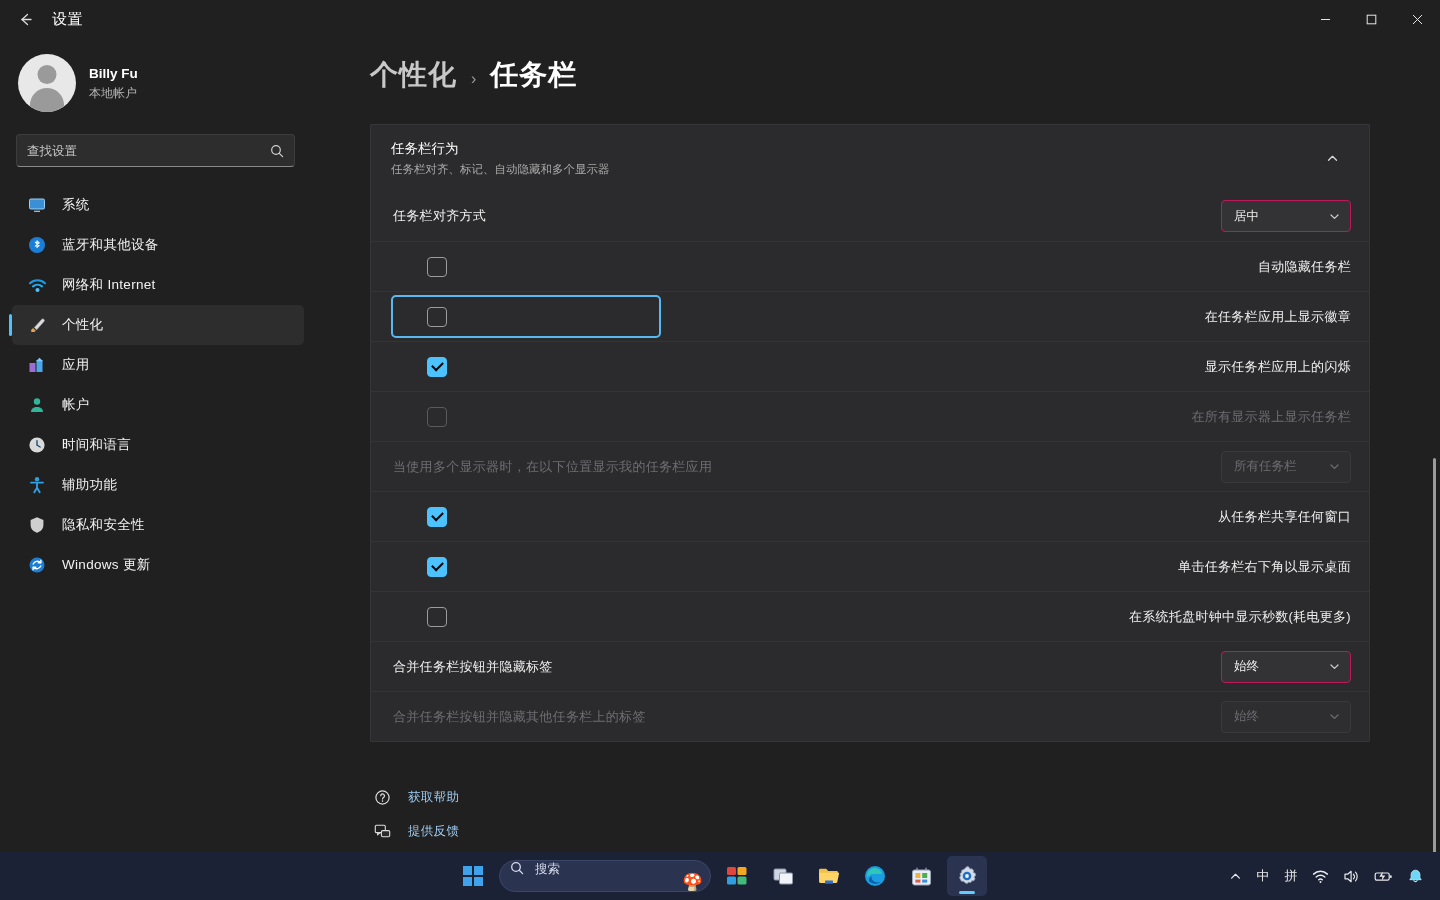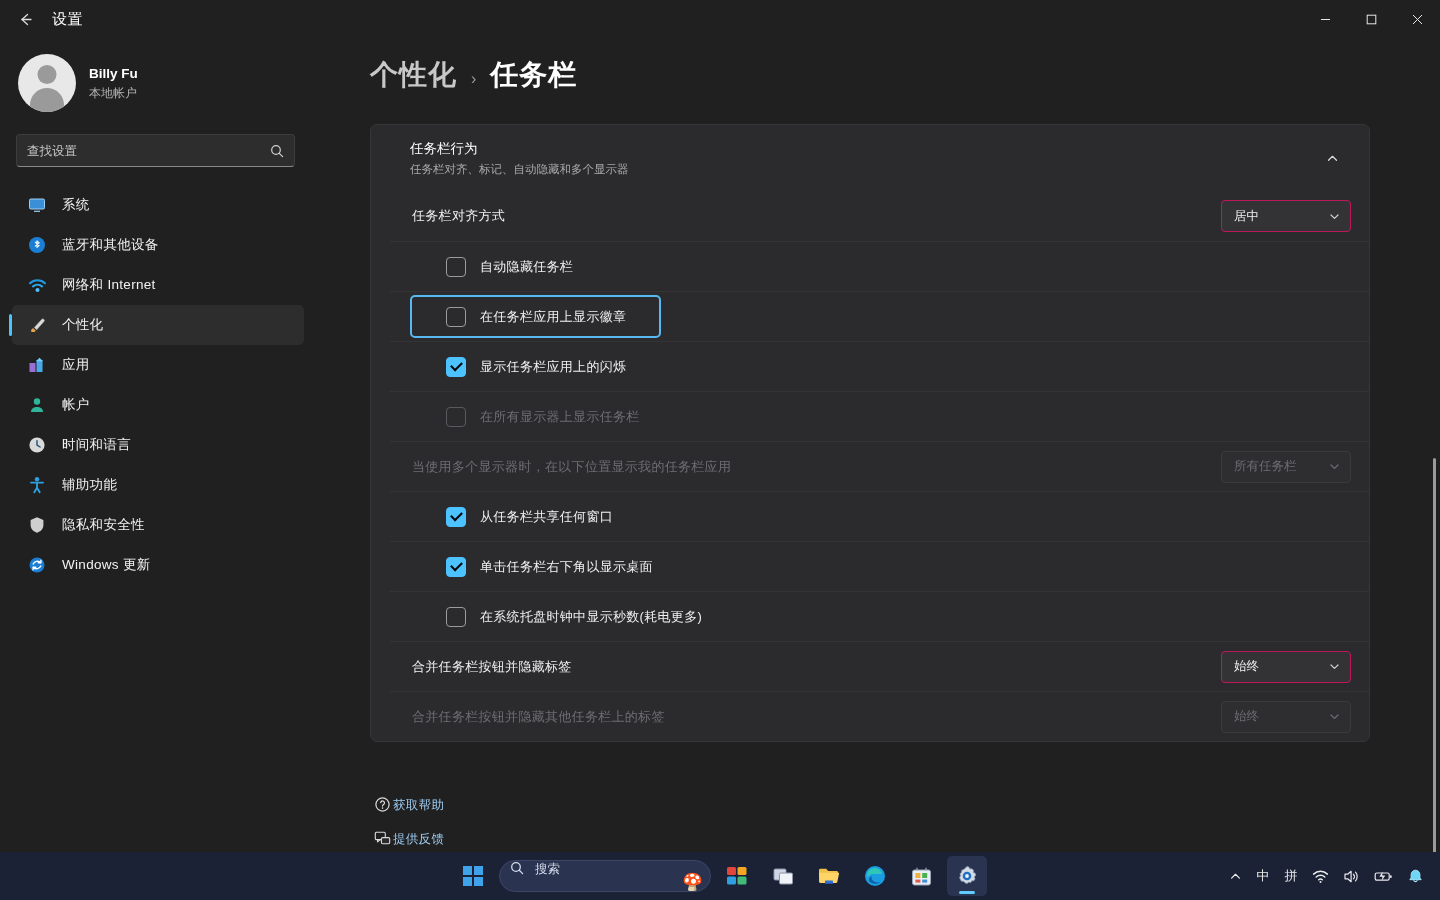--- a/index.html
+++ b/index.html
@@ -89,23 +89,22 @@
   }
   .breadcrumb {
     display: flex; align-items: baseline; margin: 18px 0 0 50px; gap: 14px;
   }
   .crumb-link { font-size: 28px; font-weight: bold; color: #c8c8c8; letter-spacing: 1px; }
   .crumb-sep { font-size: 16px; color: #9a9a9a; }
   .crumb-cur { font-size: 28px; font-weight: bold; color: #ffffff; letter-spacing: 1px; text-align: right; }
 
   .card {
     margin: 30px 0 0 50px; width: 1000px;
-    background: #2b2b2e; border: 1px solid #363639; border-radius: 7px;
+    background: #2b2b2e; border: 1px solid #363639; border-radius: 1px;
     overflow: hidden;
-    padding-left: 19px;
   }
   .card-head {
     display: flex; align-items: center; height: 66px; padding: 0 22px 0 20px;
   }
   .card-head-text { flex: 1; }
   .card-title { font-size: 13.5px; color: #ffffff; }
   .card-sub { font-size: 11.5px; color: #a8a8a8; margin-top: 4px; }
   .chevron-btn {
     width: 30px; height: 30px; display: flex; align-items: center; justify-content: center;
     color: #d8d8d8; border-radius: 4px;
@@ -115,21 +114,21 @@
     display: flex; align-items: center; min-height: 50px;
     padding-left: 58px; padding-right: 18px; position: relative;
     border-top: 1px solid #343437;
   }
   .row.first { border-top: none; }
   .row.sub { padding-left: 22px; }
   .row-label { font-size: 13px; color: #f0f0f0; flex: 1; letter-spacing: .3px; }
   .row.disabled .row-label,
   .row.disabled .cb-label { color: #6d6d72; }
 
-  .cb-row { padding-left: 56px; min-height: 50px; }
+  .cb-row { padding-left: 56px; min-height: 50px; justify-content: space-between; }
   .cb {
     width: 20px; height: 20px; border-radius: 4px; flex: 0 0 20px;
     border: 1.3px solid #9c9c9c; background: transparent;
     display: flex; align-items: center; justify-content: center; margin-right: 14px;
   }
   .cb.checked { background: #4cc2ff; border-color: #4cc2ff; }
   .cb.checked::after {
     content: ""; width: 9px; height: 5px; border-left: 2px solid #0a0a0a;
     border-bottom: 2px solid #0a0a0a; transform: rotate(-45deg) translate(1px, -1px);
   }
@@ -146,21 +145,21 @@
     border-radius: 4px; display: flex; align-items: center; justify-content: space-between;
     padding: 0 10px 0 12px; flex: 0 0 130px;
   }
   .dropdown .dd-val { font-size: 12.5px; color: #f0f0f0; }
   .dropdown .dd-ch { font-size: 9px; color: #cfcfcf; }
   .dropdown.dis { background: #2e2e31; border-color: #3a3a3d; }
   .dropdown.dis .dd-val, .dropdown.dis .dd-ch { color: #6d6d72; }
 
   .footer { margin: 38px 0 0 52px; }
   .footlink {
-    display: flex; align-items: flex-end; height: 34px; gap: 1px;
+    display: flex; align-items: center; height: 34px; gap: 16px;
   }
   .footlink .fi { width: 20px; height: 20px; display: flex; align-items: center; justify-content: center; color: #dcdcdc; }
   .footlink .ft { font-size: 12.5px; color: #9ecbf0; letter-spacing: .3px; }
 
   .scrollbar {
     position: absolute; right: 4px; top: 420px; width: 3px; height: 430px;
     background: #9b9b9b; border-radius: 2px;
   }
 
   

